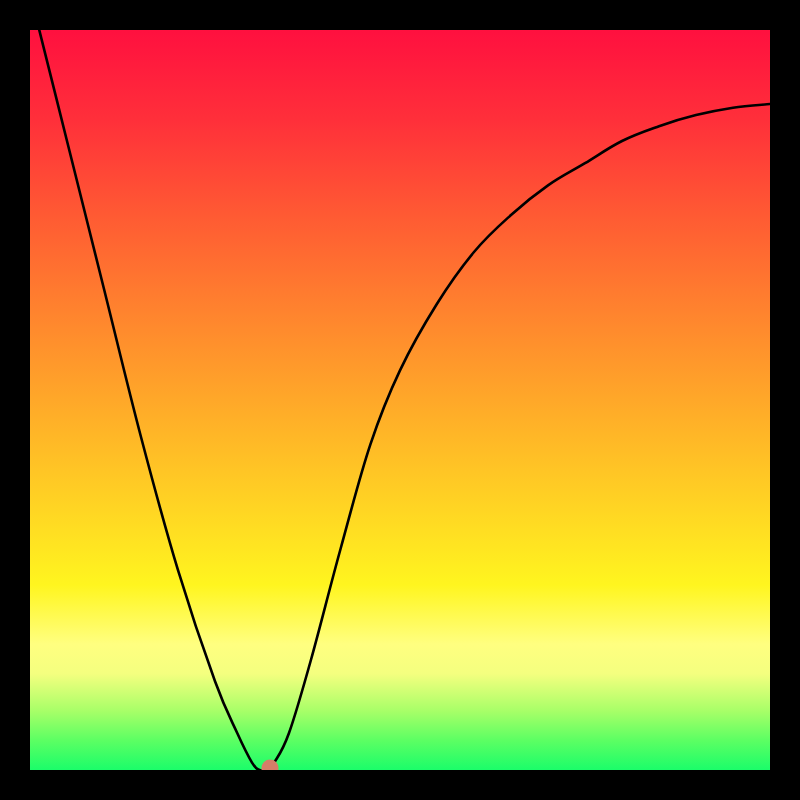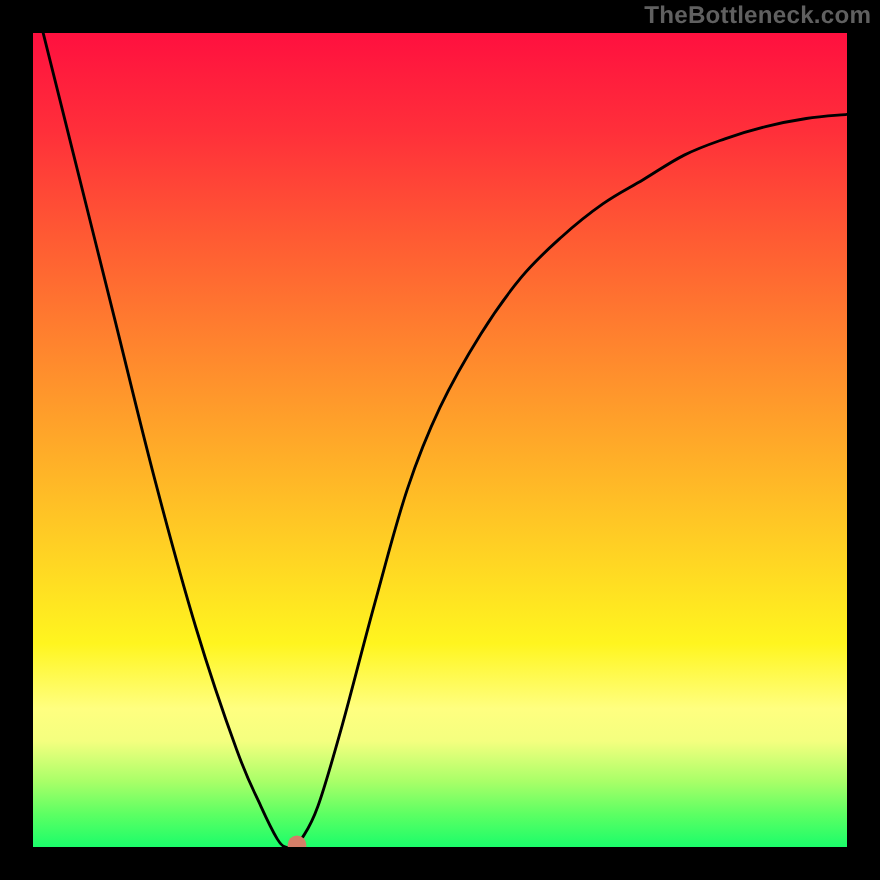--- a/index.html
+++ b/index.html
@@ -75,21 +75,20 @@
     background: #D47E68;
     transform: translate(-50%, -50%);
     z-index: 3;
   }
 </style>
 </head>
 <body>
 
 <div class="frame">
 
-  <div class="watermark">TheBottleneck.com</div>
 
   <div class="plot-area">
 
     <svg class="curve" viewBox="0 0 740 740" preserveAspectRatio="none">
       <path id="curve-path" d="M 0.0 -37.0 C 6.7 -10.4, 23.7 57.7, 37.0 111.0 C 50.3 164.3, 60.7 205.7, 74.0 259.0 C 87.3 312.3, 97.7 356.4, 111.0 407.0 C 124.3 457.6, 134.7 496.2, 148.0 540.2 C 161.3 584.2, 174.3 621.9, 185.0 651.2 C 195.7 680.5, 200.5 688.3, 207.2 703.0 C 213.9 717.7, 218.0 725.9, 222.0 732.6 C 226.0 739.3, 226.7 738.7, 229.4 740.0 C 232.1 741.3, 234.1 741.3, 236.8 740.0 C 239.5 738.7, 240.2 739.3, 244.2 732.6 C 248.2 725.9, 252.3 721.6, 259.0 703.0 C 265.7 684.4, 271.9 662.3, 281.2 629.0 C 290.5 595.7, 300.1 556.6, 310.8 518.0 C 321.5 479.4, 329.7 446.4, 340.4 414.4 C 351.1 382.4, 358.0 365.7, 370.0 340.4 C 382.0 315.1, 393.7 295.1, 407.0 273.8 C 420.3 252.5, 430.7 238.0, 444.0 222.0 C 457.3 206.0, 467.7 197.0, 481.0 185.0 C 494.3 173.0, 504.7 164.7, 518.0 155.4 C 531.3 146.1, 541.7 141.2, 555.0 133.2 C 568.3 125.2, 578.7 117.7, 592.0 111.0 C 605.3 104.3, 615.7 100.9, 629.0 96.2 C 642.3 91.5, 652.7 88.4, 666.0 85.1 C 679.3 81.8, 689.7 79.7, 703.0 77.7 C 716.3 75.7, 733.3 74.7, 740.0 74.0"></path>
     </svg>
 
     <div id="marker-dot" class="marker" style="left: 240px; top: 738px;"></div>
   </div>
 

